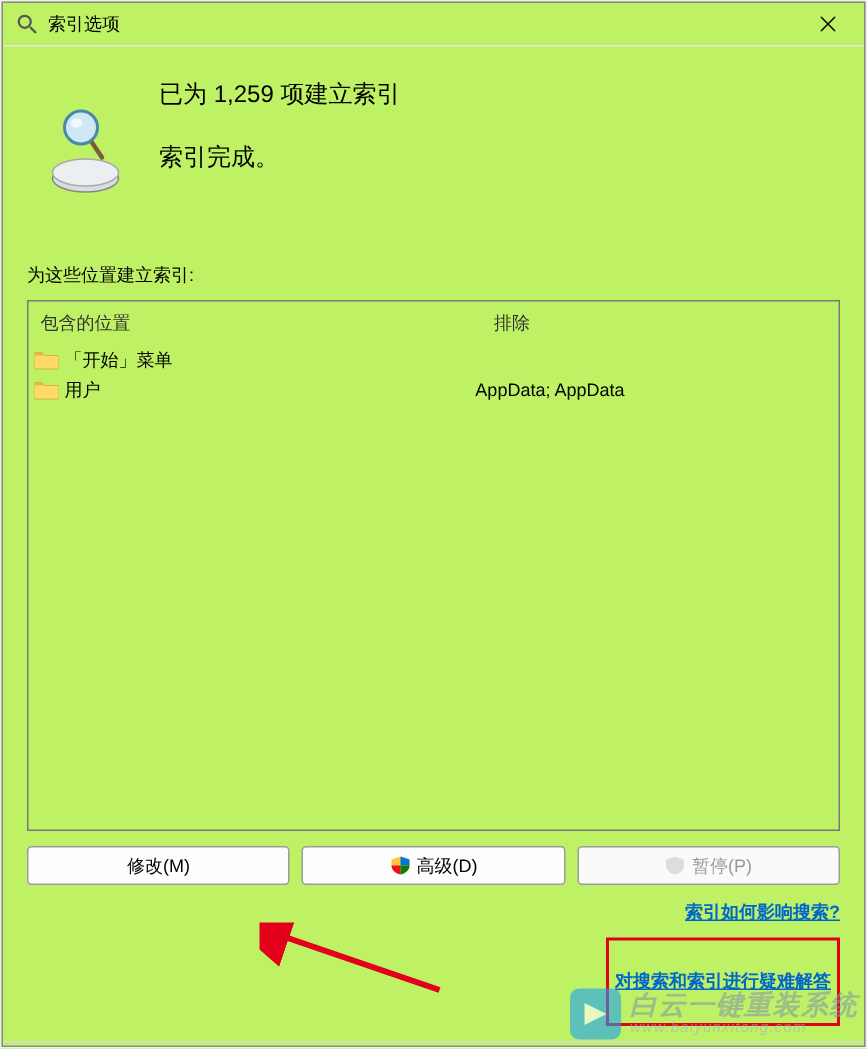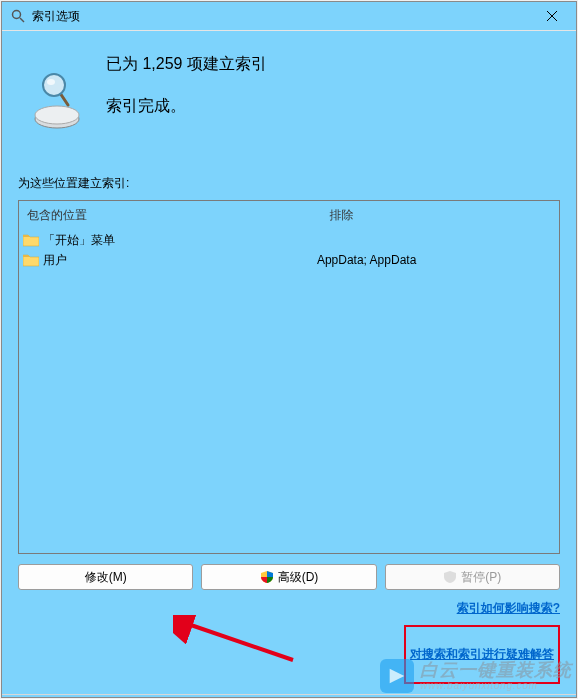--- a/index.html
+++ b/index.html
@@ -9,21 +9,21 @@
   background: #f0f0f0;
   width: 578px;
   height: 699px;
   position: relative;
   overflow: hidden;
 }
 .window {
   width: 576px;
   height: 697px;
   margin: 1px;
-  background: #7dd3fc;
+  background: #bef264;
   border: 1px solid #8a8a8a;
   display: flex;
   flex-direction: column;
 }
 .titlebar {
   height: 30px;
   display: flex;
   align-items: center;
   padding: 0 2px 0 8px;
   border-bottom: 1px solid #e5e5e5;

